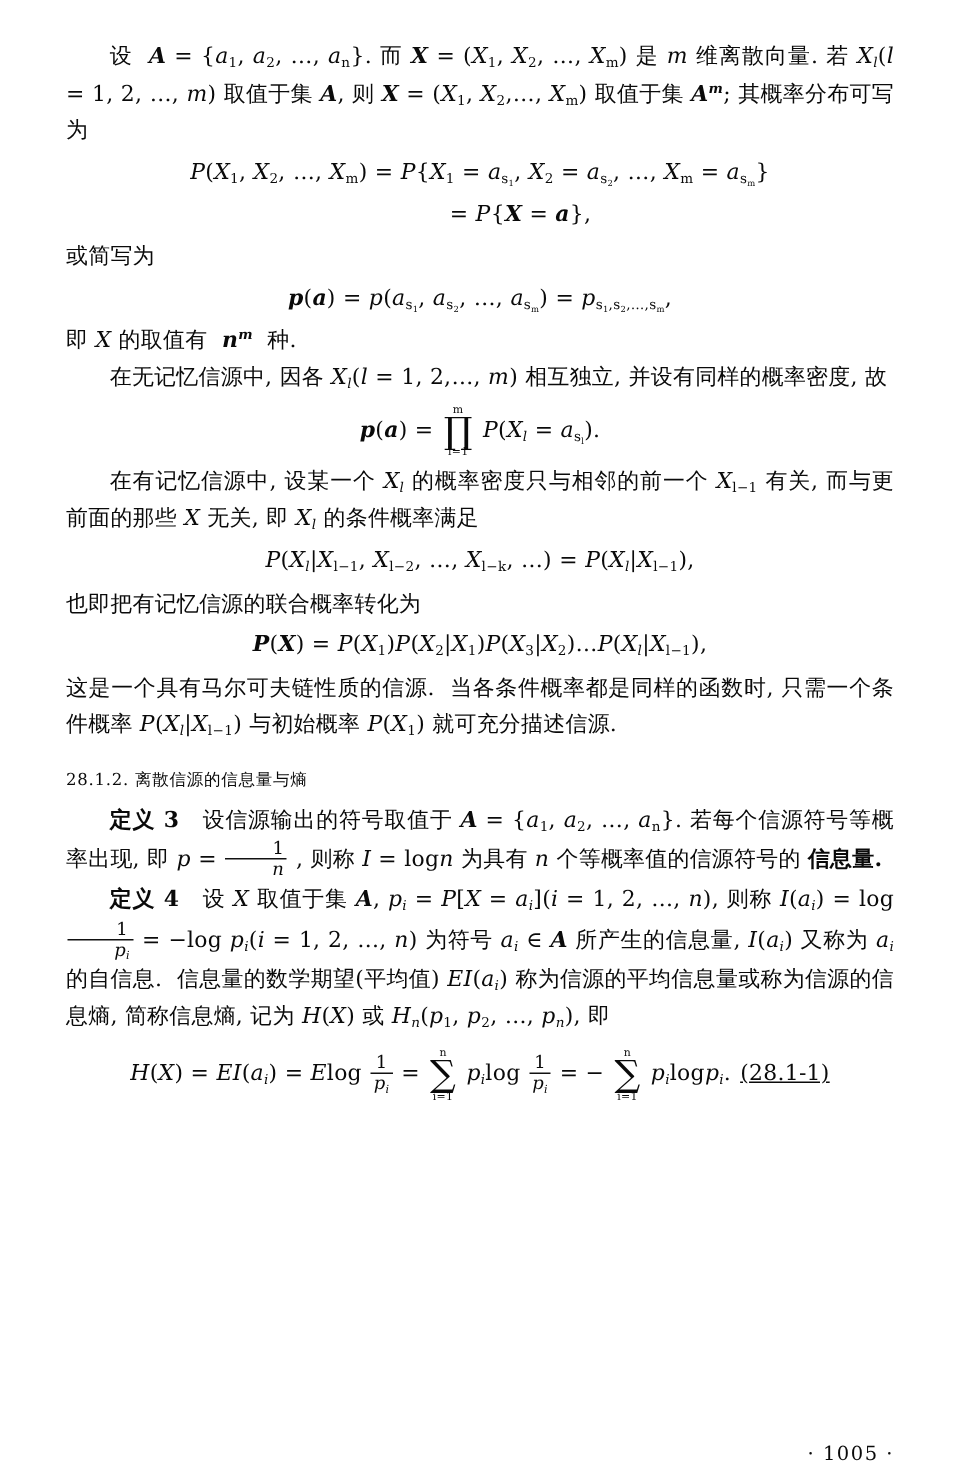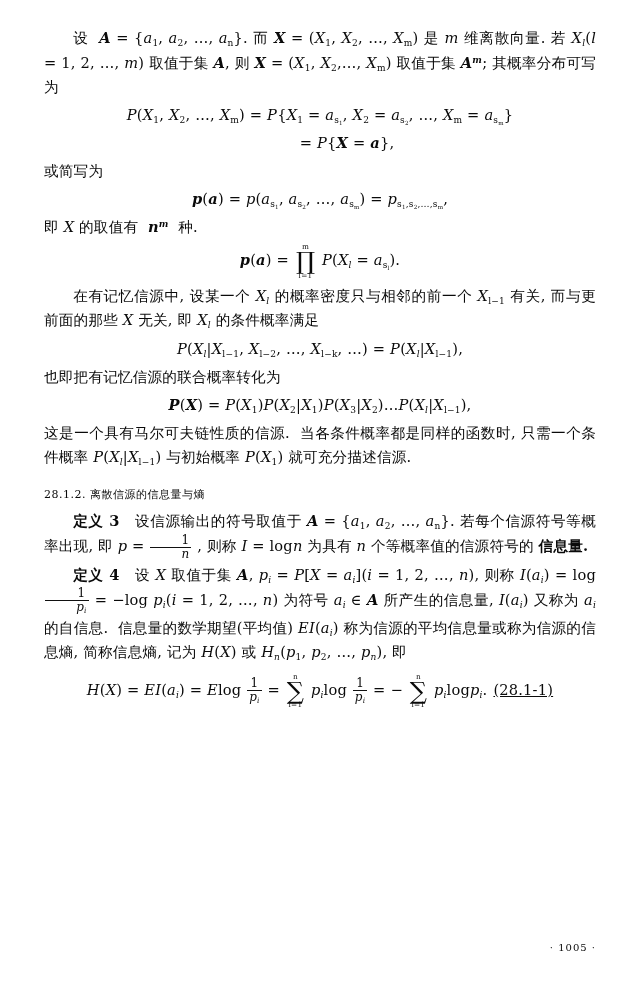--- a/index.html
+++ b/index.html
@@ -82,23 +82,23 @@
     font-size: 1.65em;
     line-height: 0.85;
   }
   .eqnum {
     display: inline-block;
     margin-left: 6px;
     text-decoration: underline;
   }
   .footer {
     position: absolute;
-    bottom: 32px;
+    bottom: 8px;
     right: 44px;
-    font-size: 10px;
+    font-size: 13px;
     letter-spacing: 1px;
   }
 </style>
 </head>
 <body>
 
 <div class="page">
 
   <p style="text-indent:2em;">
     <span>设&nbsp; <i class="bf">A</i> = {<i>a</i><sub>1</sub>, <i>a</i><sub>2</sub>, …, <i>a</i><sub>n</sub>}. 而 <span class="bi">X</span> = (<i>X</i><sub>1</sub>, <i>X</i><sub>2</sub>, …, <i>X</i><sub>m</sub>) 是 <i>m</i> 维离散向量. 若 <i>X<sub>l</sub></i>(<i>l</i> = 1, 2, …, <i>m</i>) 取值于集 <i class="bf">A</i>, 则 <span class="bi">X</span> = (<i>X</i><sub>1</sub>, <i>X</i><sub>2</sub>,…, <i>X</i><sub>m</sub>) 取值于集 <span class="bi">A<sup>m</sup></span>; 其概率分布可写为</span>
@@ -116,20 +116,23 @@
   </p>
 
   <div class="formula">
     <span><span class="bi">p</span>(<span class="bi">a</span>) = <i>p</i>(<i>a</i><sub>s<sub>1</sub></sub>, <i>a</i><sub>s<sub>2</sub></sub>, …, <i>a</i><sub>s<sub>m</sub></sub>) = <i>p</i><sub>s<sub>1</sub>,s<sub>2</sub>,…,s<sub>m</sub></sub>,</span>
   </div>
 
   <p>
     <span>即 <i>X</i> 的取值有&nbsp; <i class="bf">n<sup>m</sup></i>&nbsp; 种.</span>
   </p>
 
+  <p class="indent">
+    <span>在无记忆信源中, 因各 <i>X<sub>l</sub></i>(<i>l</i> = 1, 2,…, <i>m</i>) 相互独立, 并设有同样的概率密度, 故</span>
+  </p>
 
   <div class="formula">
     <span><span class="bi">p</span>(<span class="bi">a</span>) =
       <span class="bigop">
         <span class="lim">m</span>
         <span class="gl">∏</span>
         <span class="lim">l=1</span>
       </span>
       <i>P</i>(<i>X<sub>l</sub></i> = <i>a</i><sub>s<sub>l</sub></sub>).</span>
   </div>

